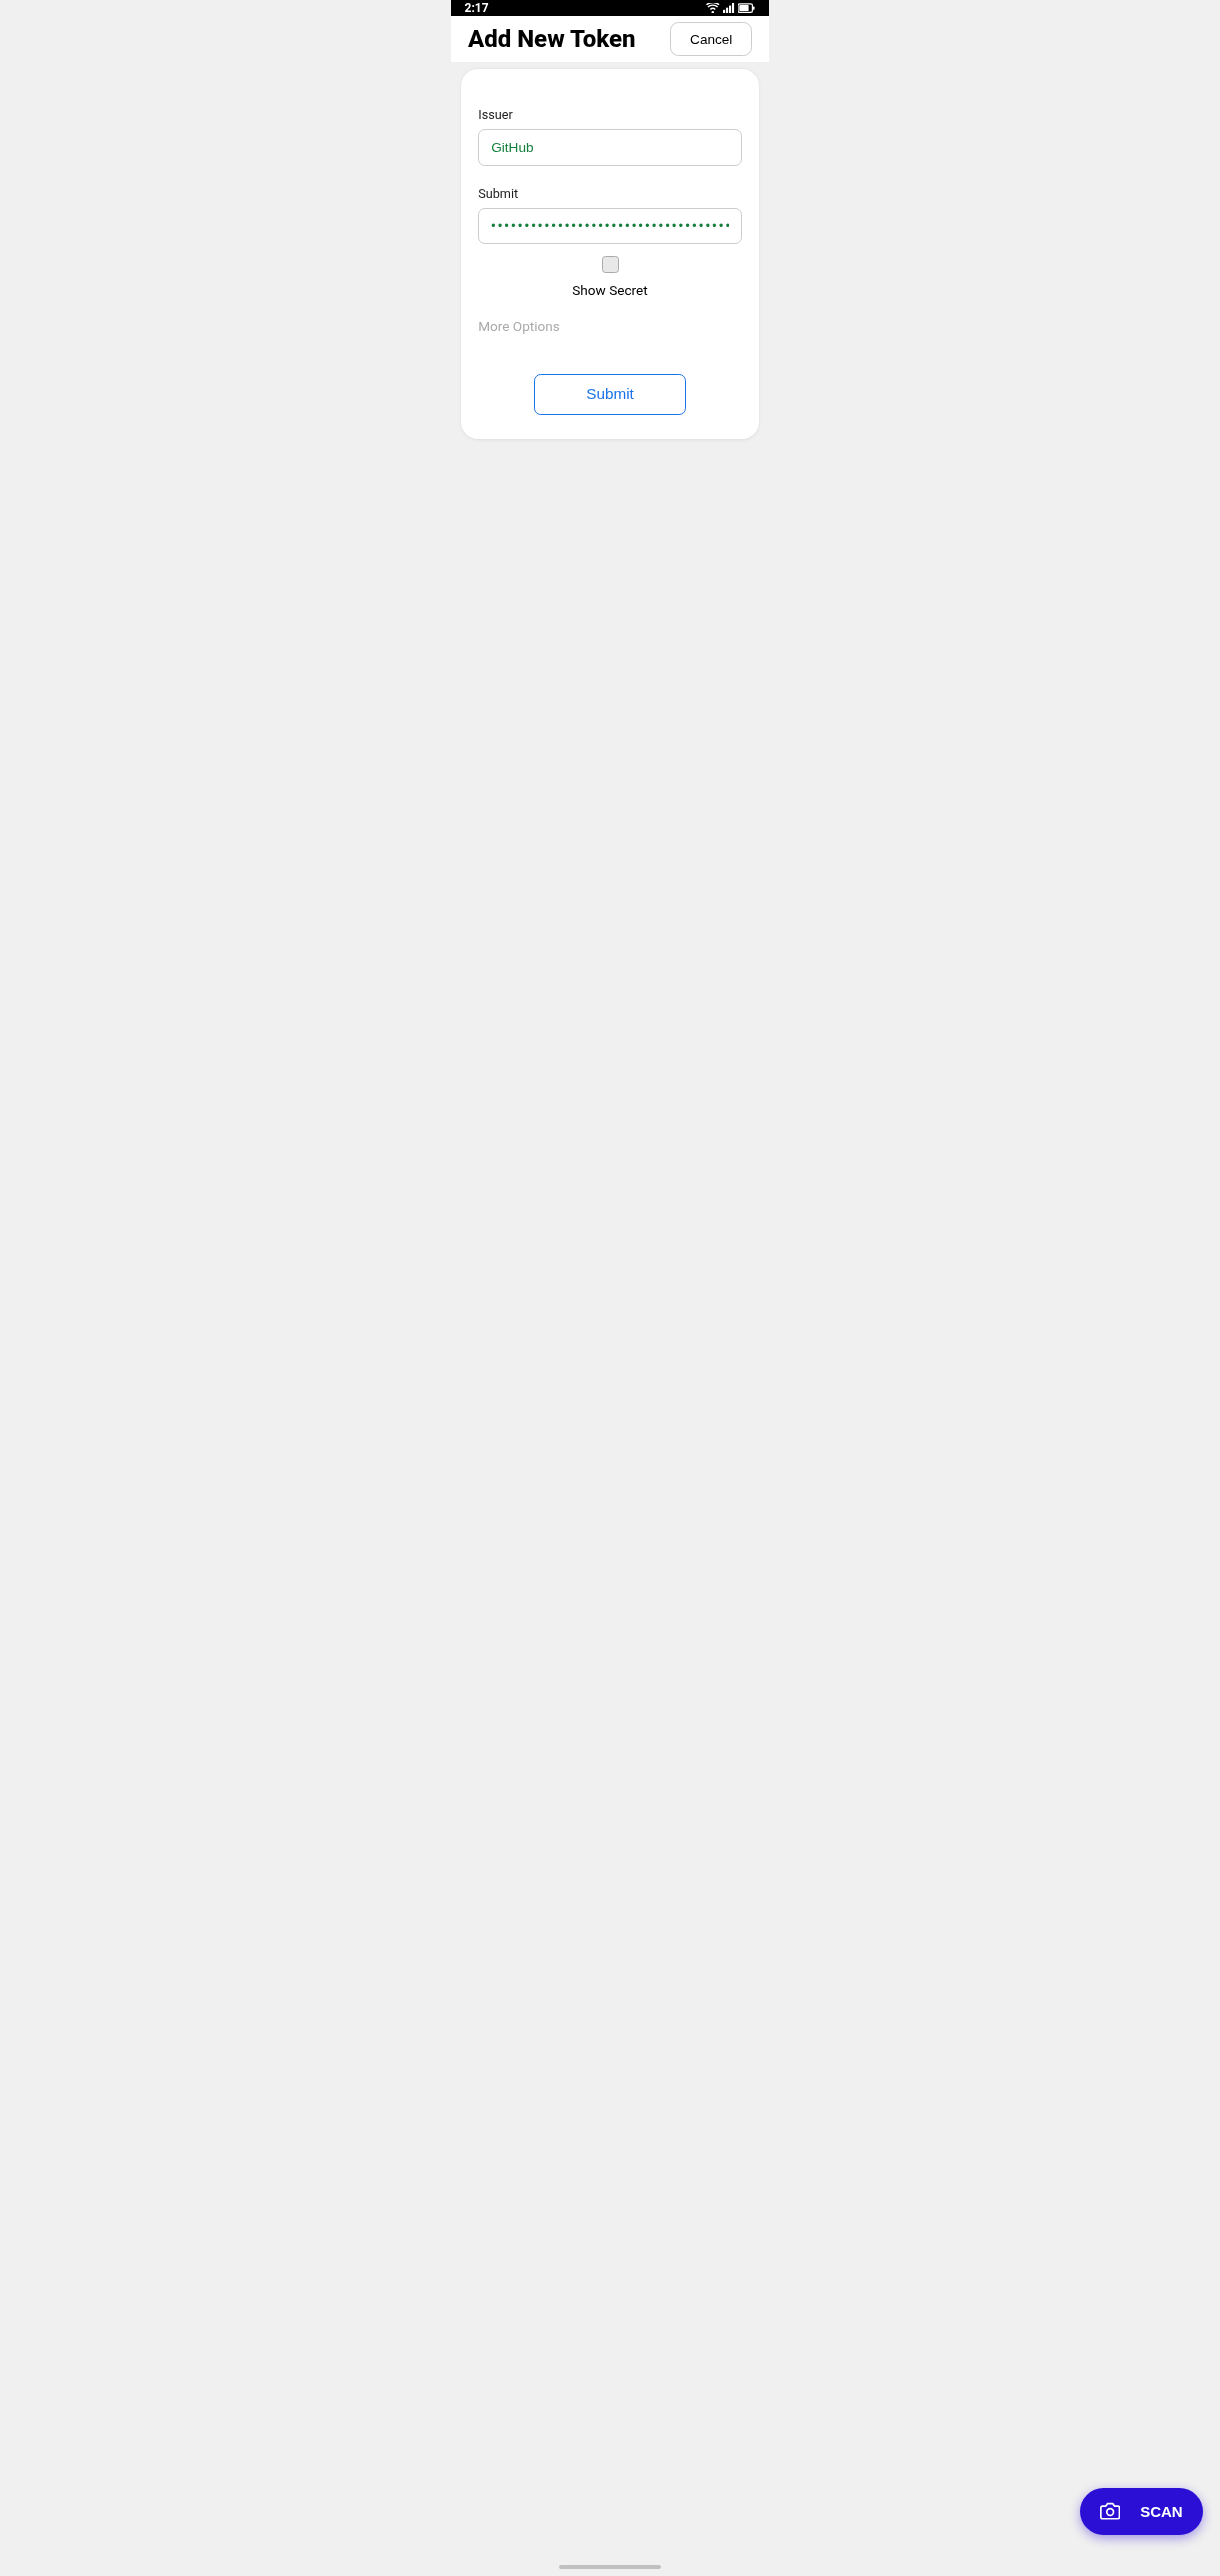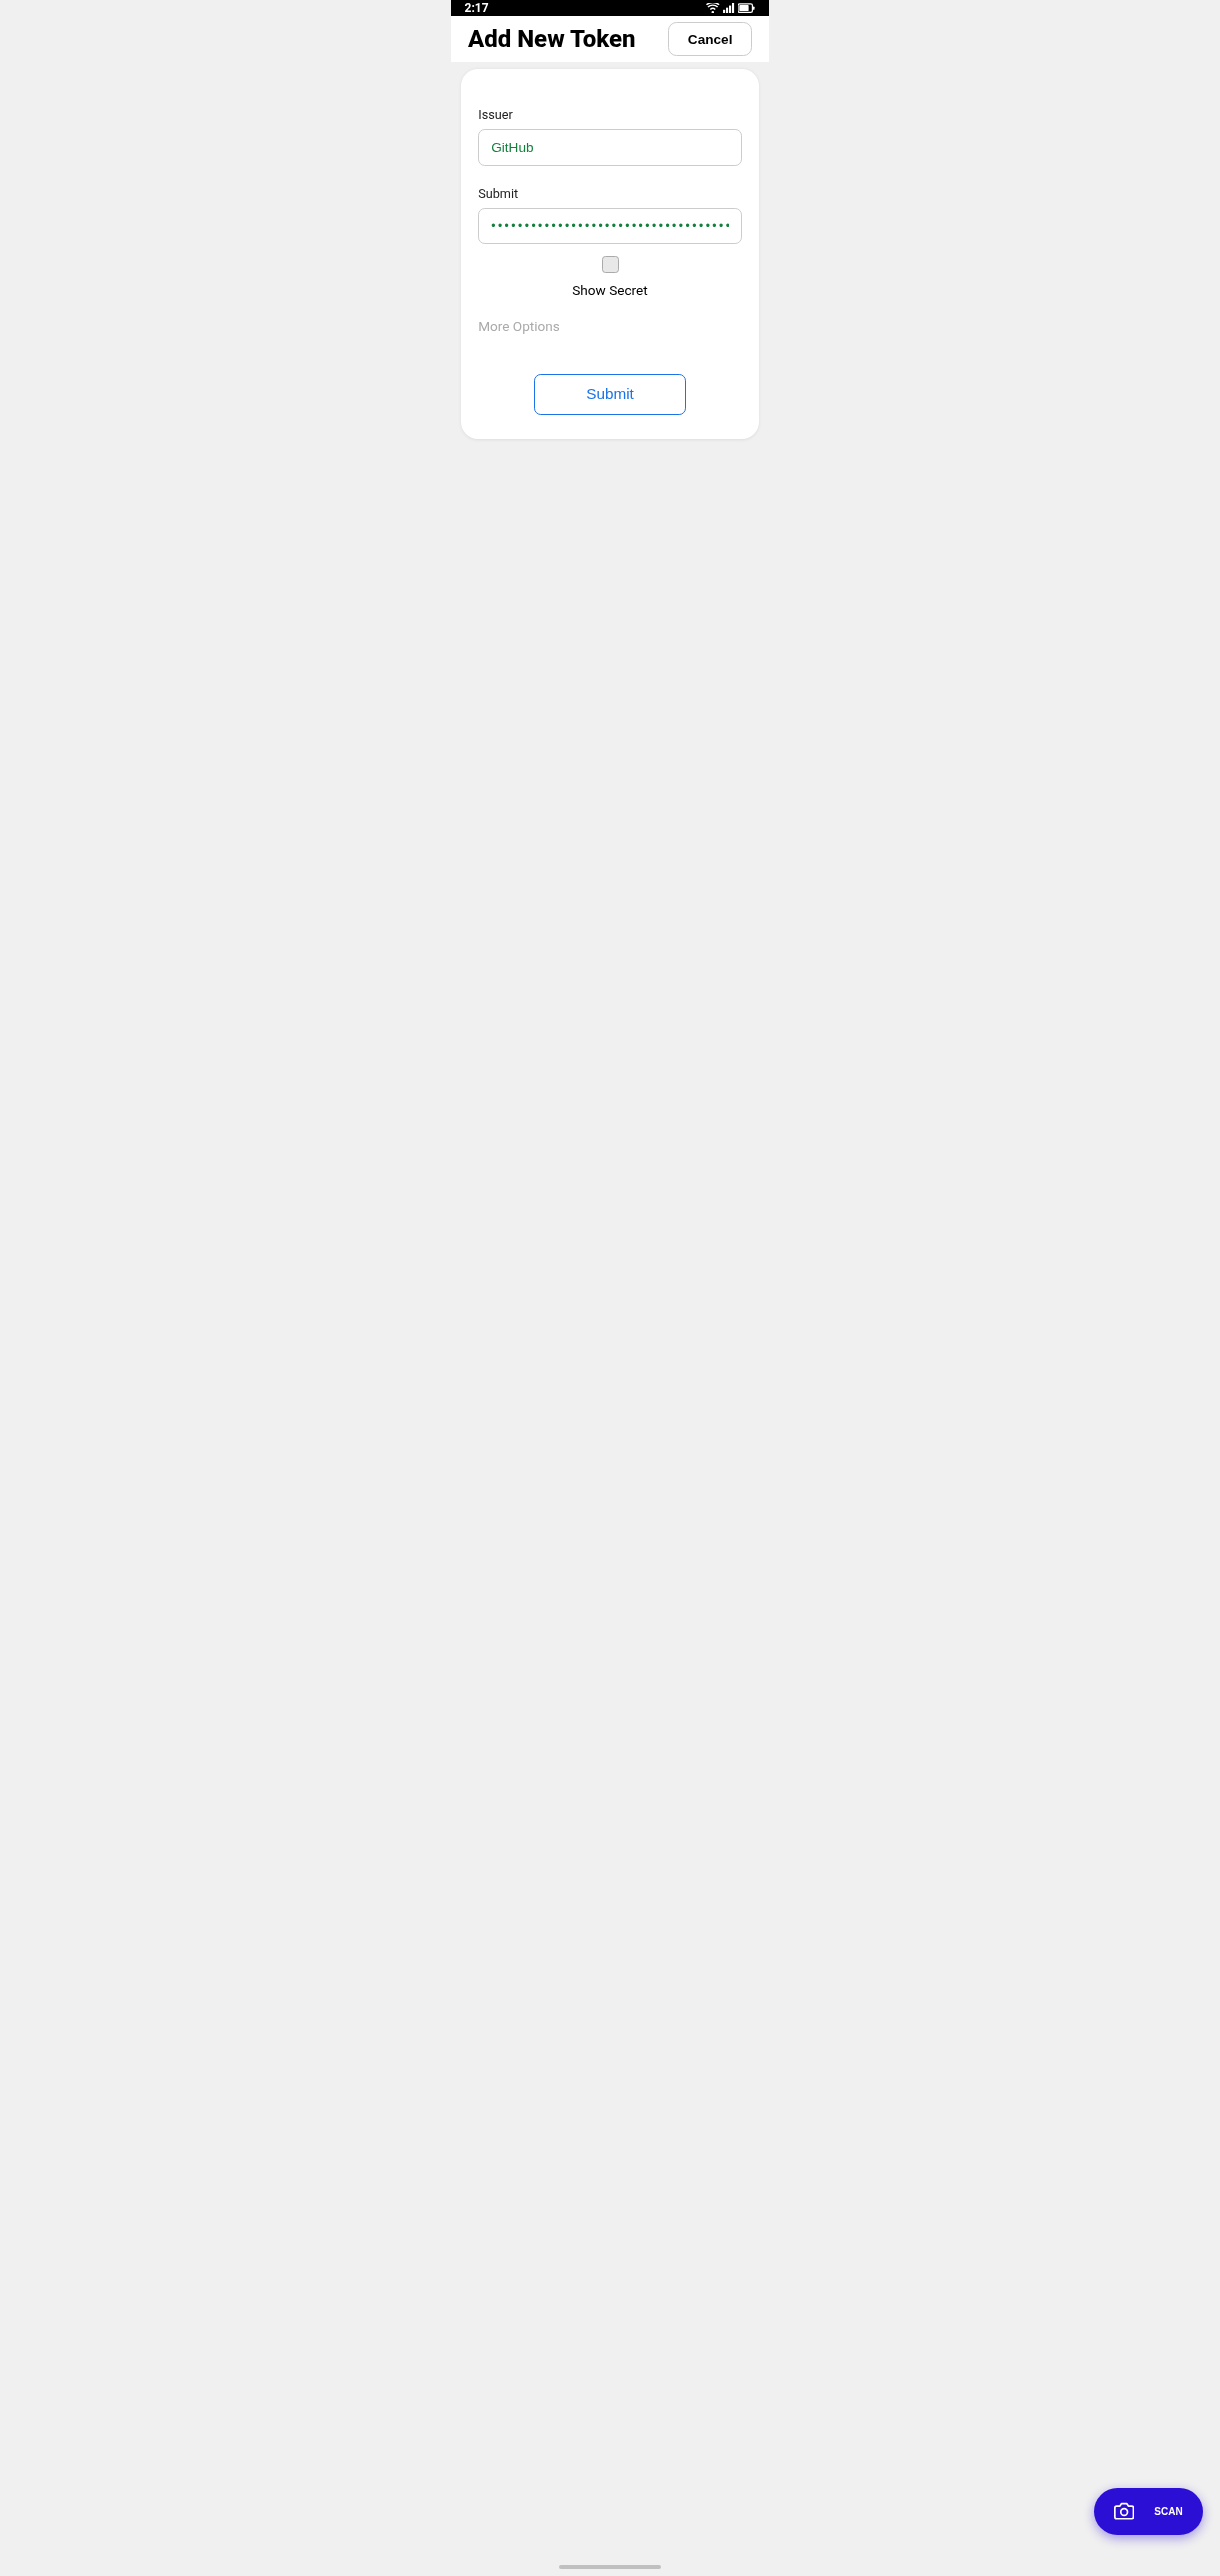--- a/index.html
+++ b/index.html
@@ -57,21 +57,21 @@
       font-weight: 800;
       color: #000;
     }
 
     .cancel-button {
       border: 1.3px solid #ccc;
       background: #fff;
       border-radius: 8.5px;
       padding: 8.5px 18.6px;
       font-size: 13.6px;
-      font-weight: 700;
+      font-weight: 400;
       color: #000;
       cursor: pointer;
     }
 
     
     .form-card {
       background-color: #fff;
       margin: 6.8px 10.2px;
       border-radius: 17px;
       padding: 38px 17px 24px;
@@ -165,21 +165,21 @@
       bottom: 41px;
       right: 17px;
       background-color: #2b0fd4;
       color: #fff;
       border: none;
       border-radius: 25.4px;
       padding: 13.6px 20.3px;
       display: flex;
       align-items: center;
       gap: 20px;
-      font-size: 10px;
+      font-size: 15px;
       font-weight: 600;
       cursor: pointer;
       box-shadow: 0 3.4px 10.2px rgba(43,15,212,0.4);
     }
 
     .scan-icon-svg {
       width: 20.3px;
       height: 20.3px;
     }
 

